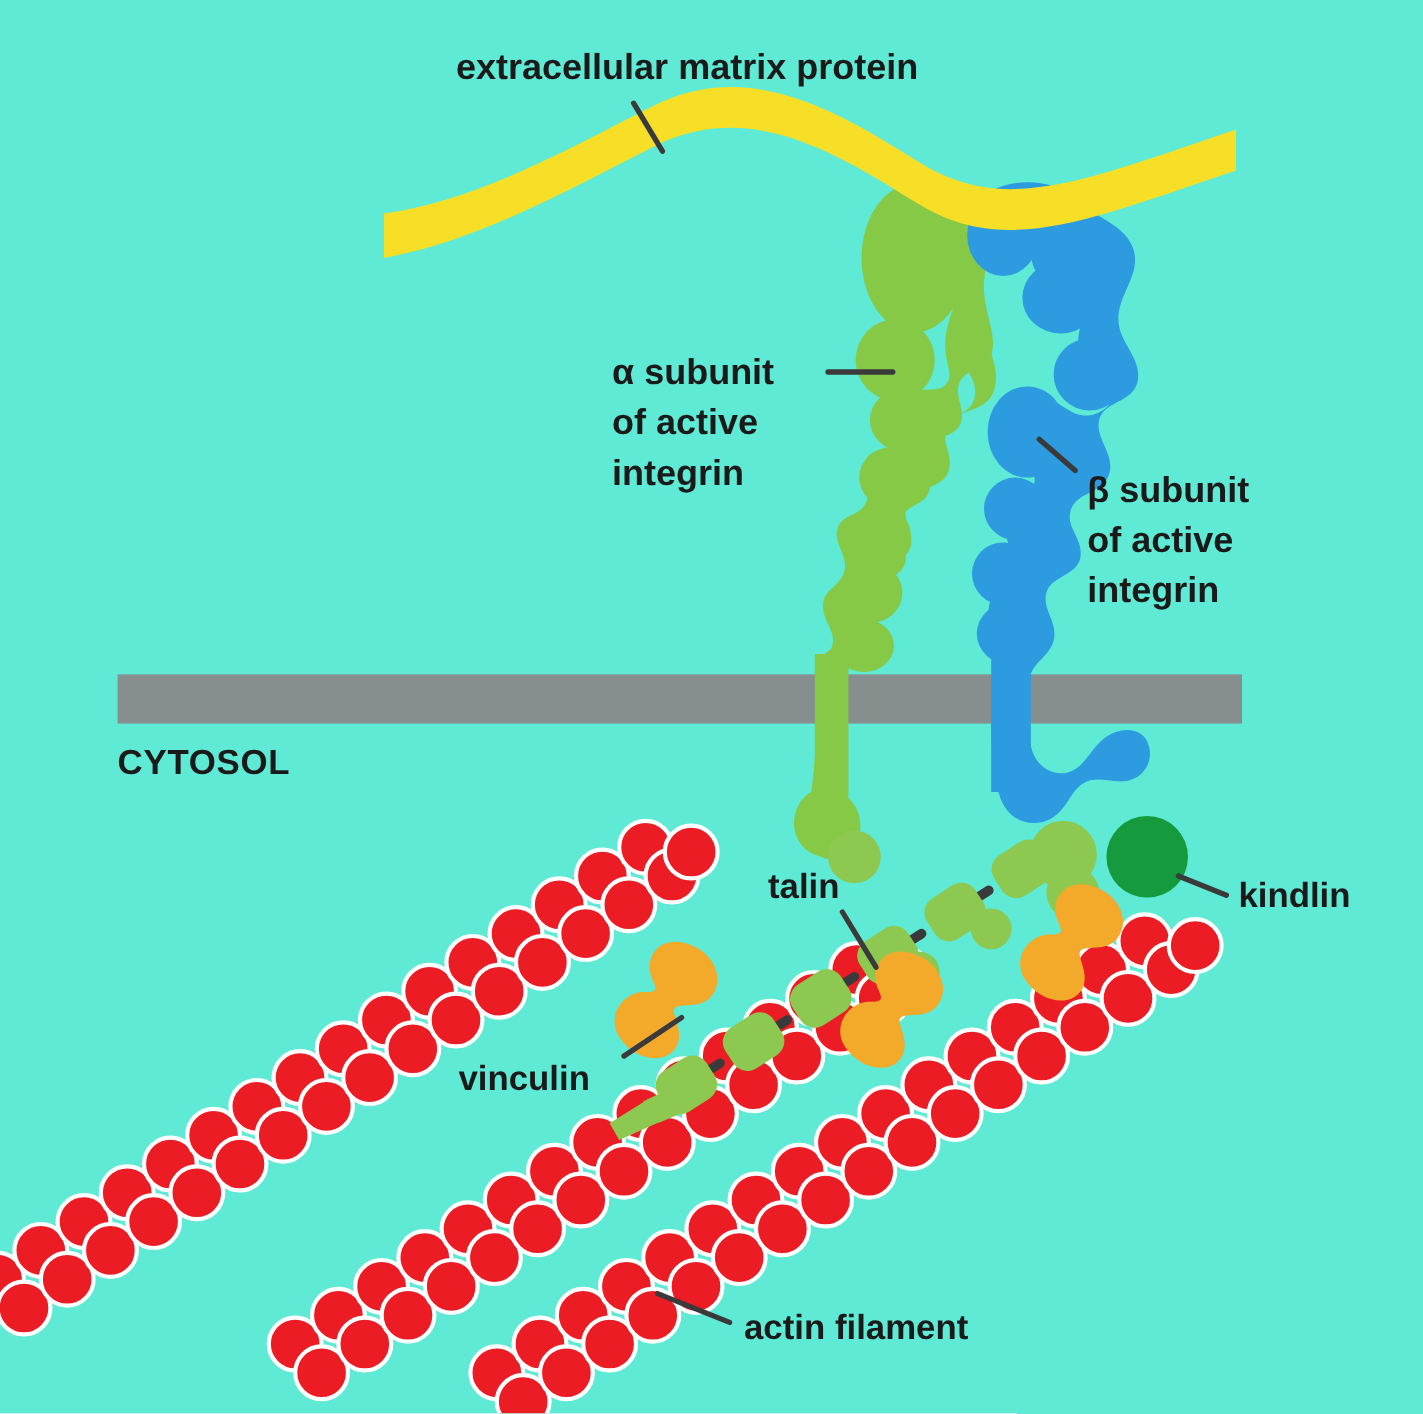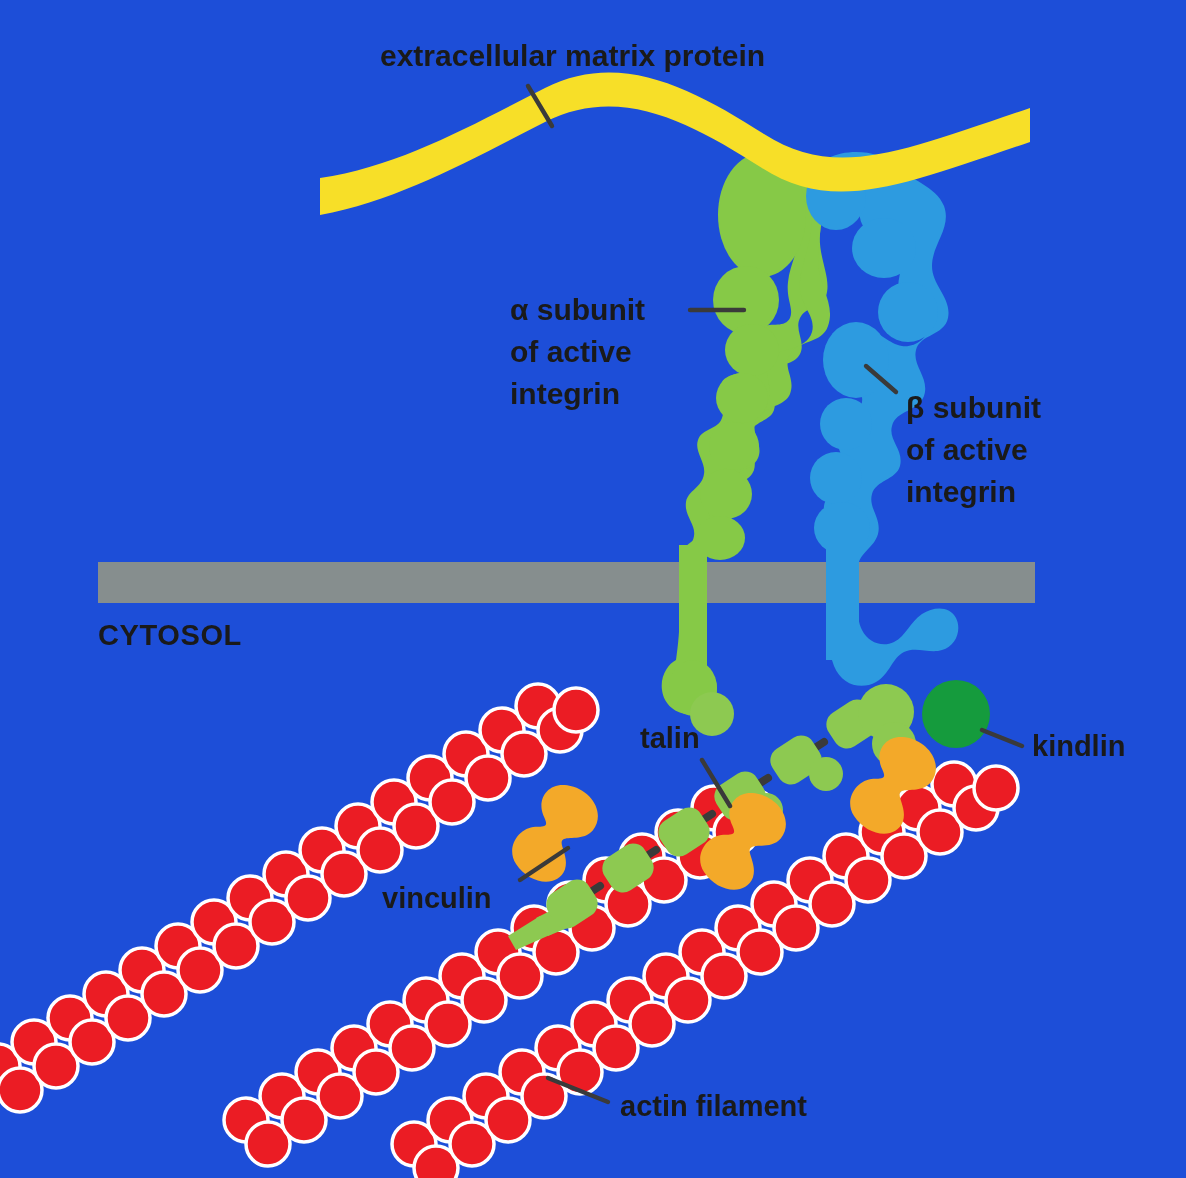--- a/index.html
+++ b/index.html
@@ -7,21 +7,21 @@
     padding: 0;
     background: #ffffff;
   }
   body {
     font-family: "Liberation Sans", sans-serif;
   }
   #stage {
     position: relative;
     width: 1186px;
     height: 1178px;
-    background: #1d4ed8;
+    background: #5eead4;
     overflow: hidden;
   }
   #diagram {
     position: absolute;
     left: 0;
     top: 0;
     width: 1186px;
     height: 1178px;
   }
   .lbl {

